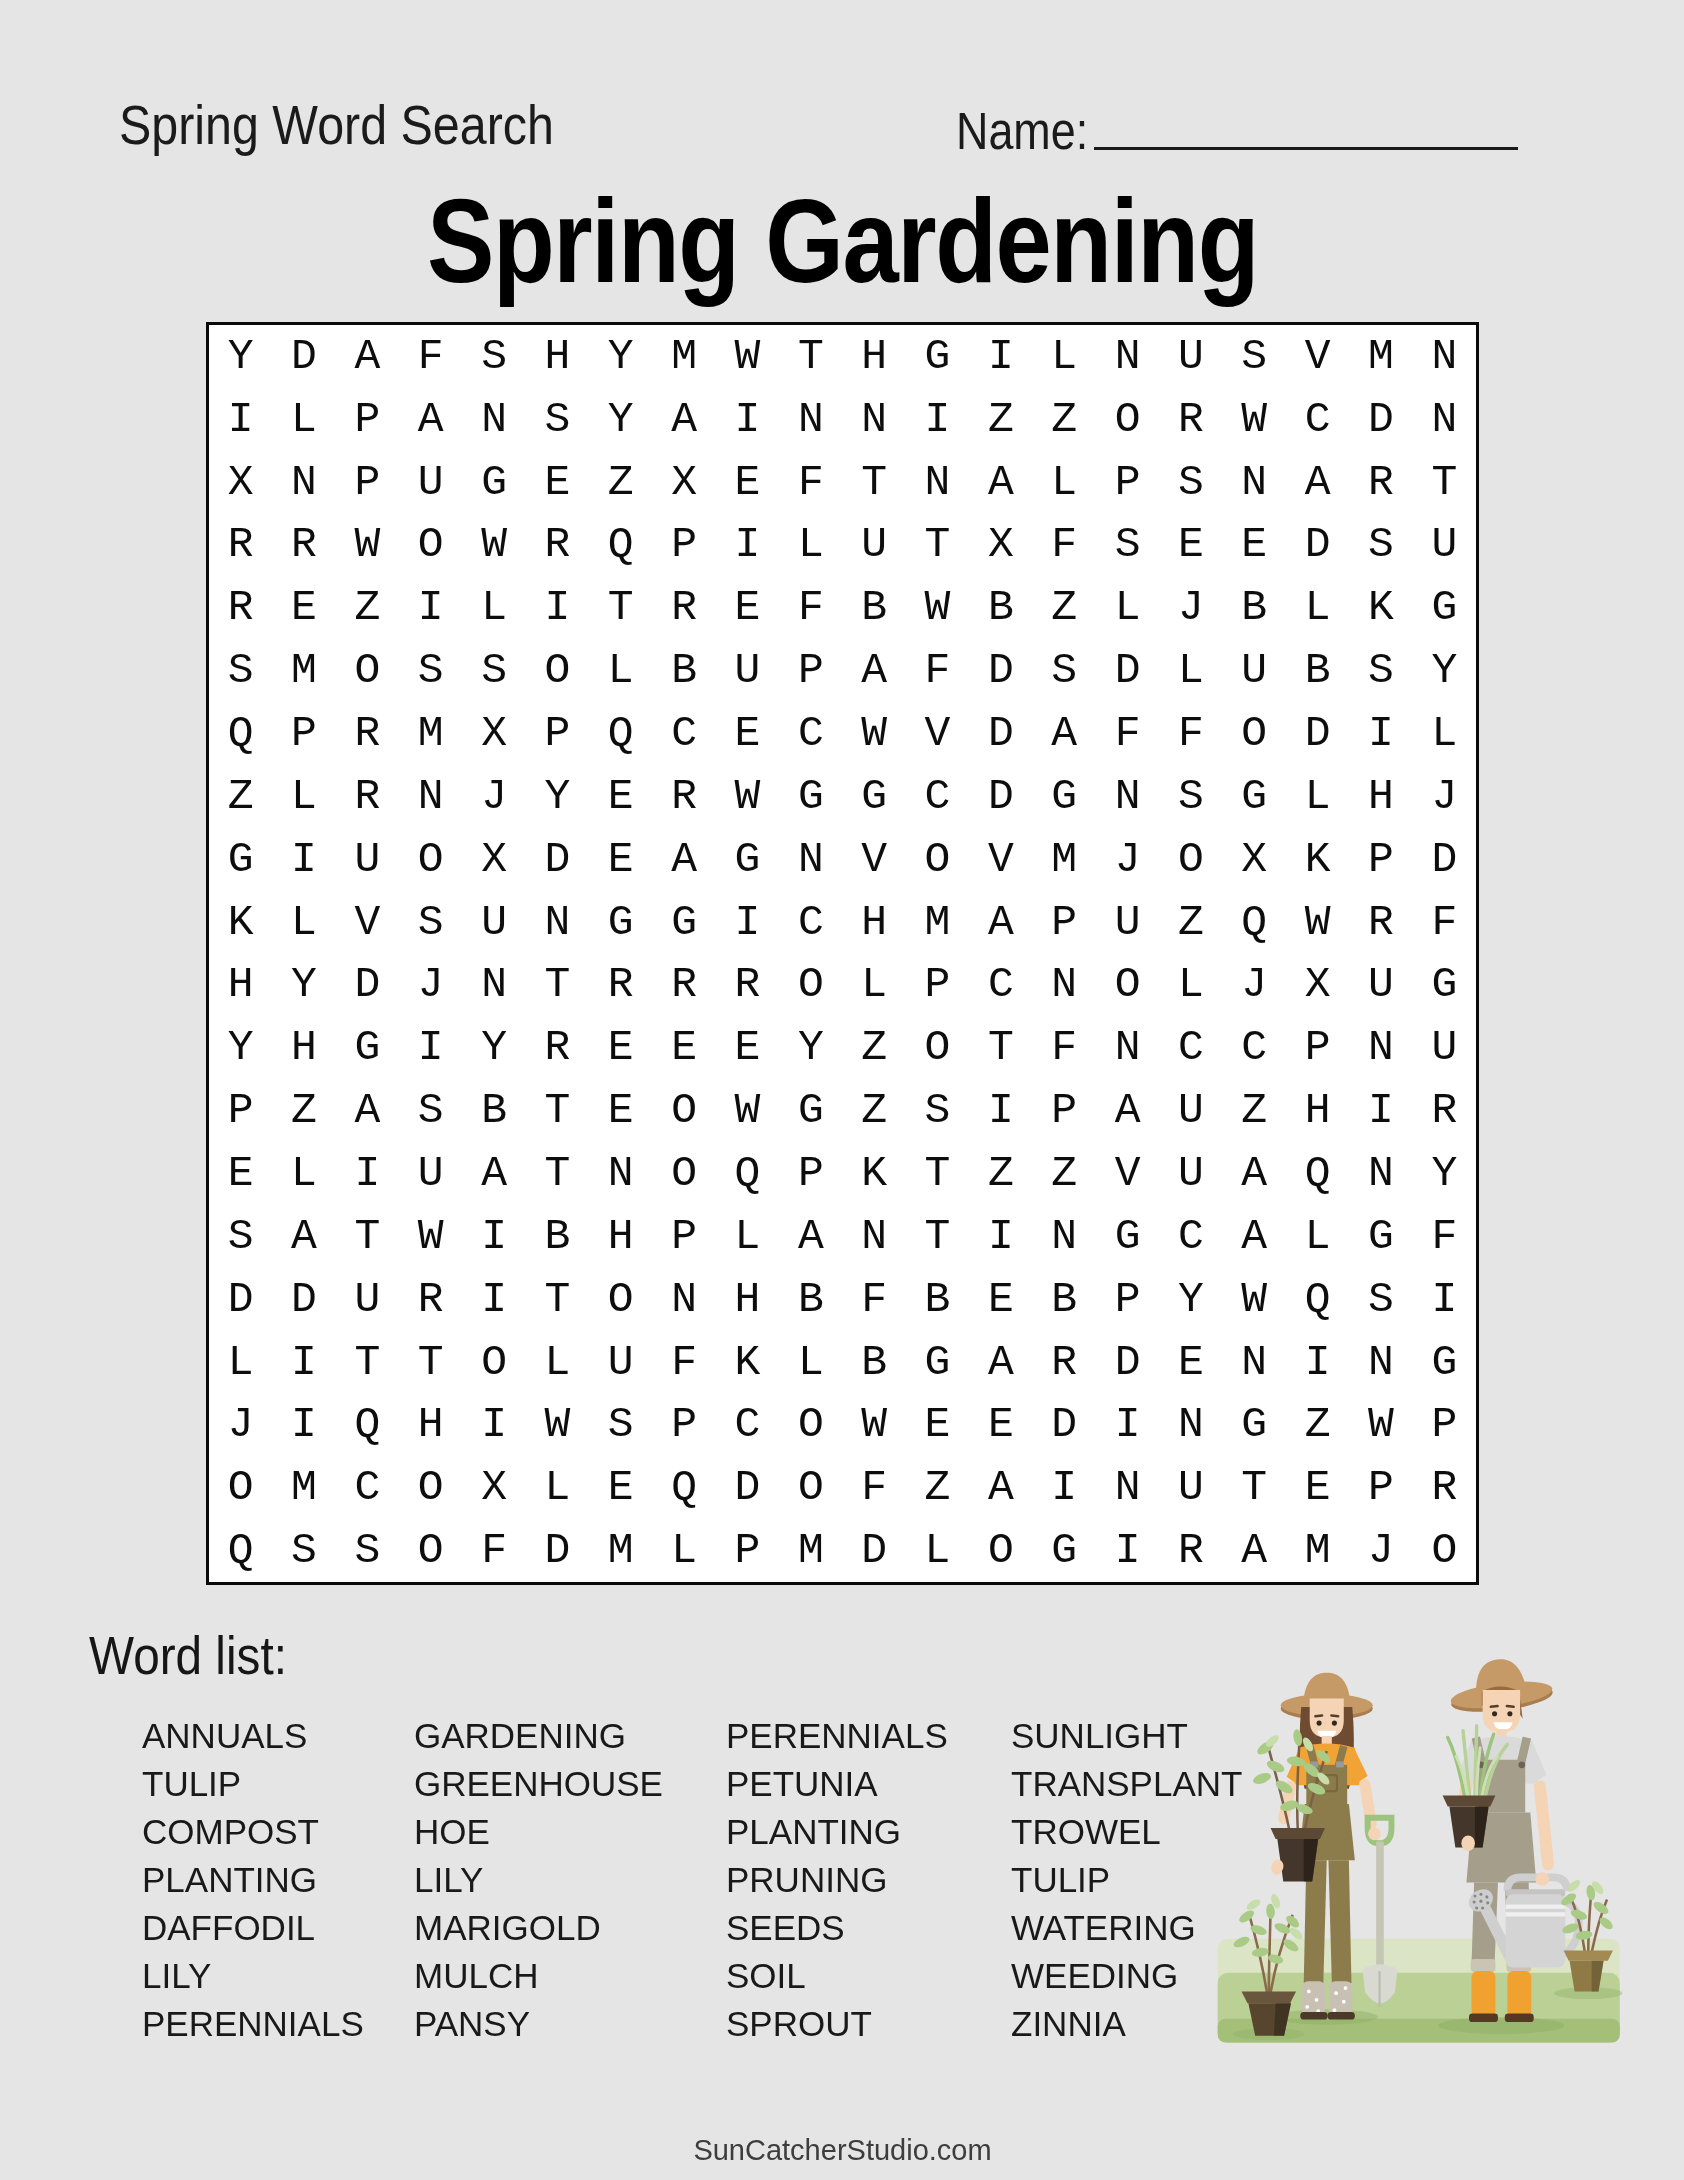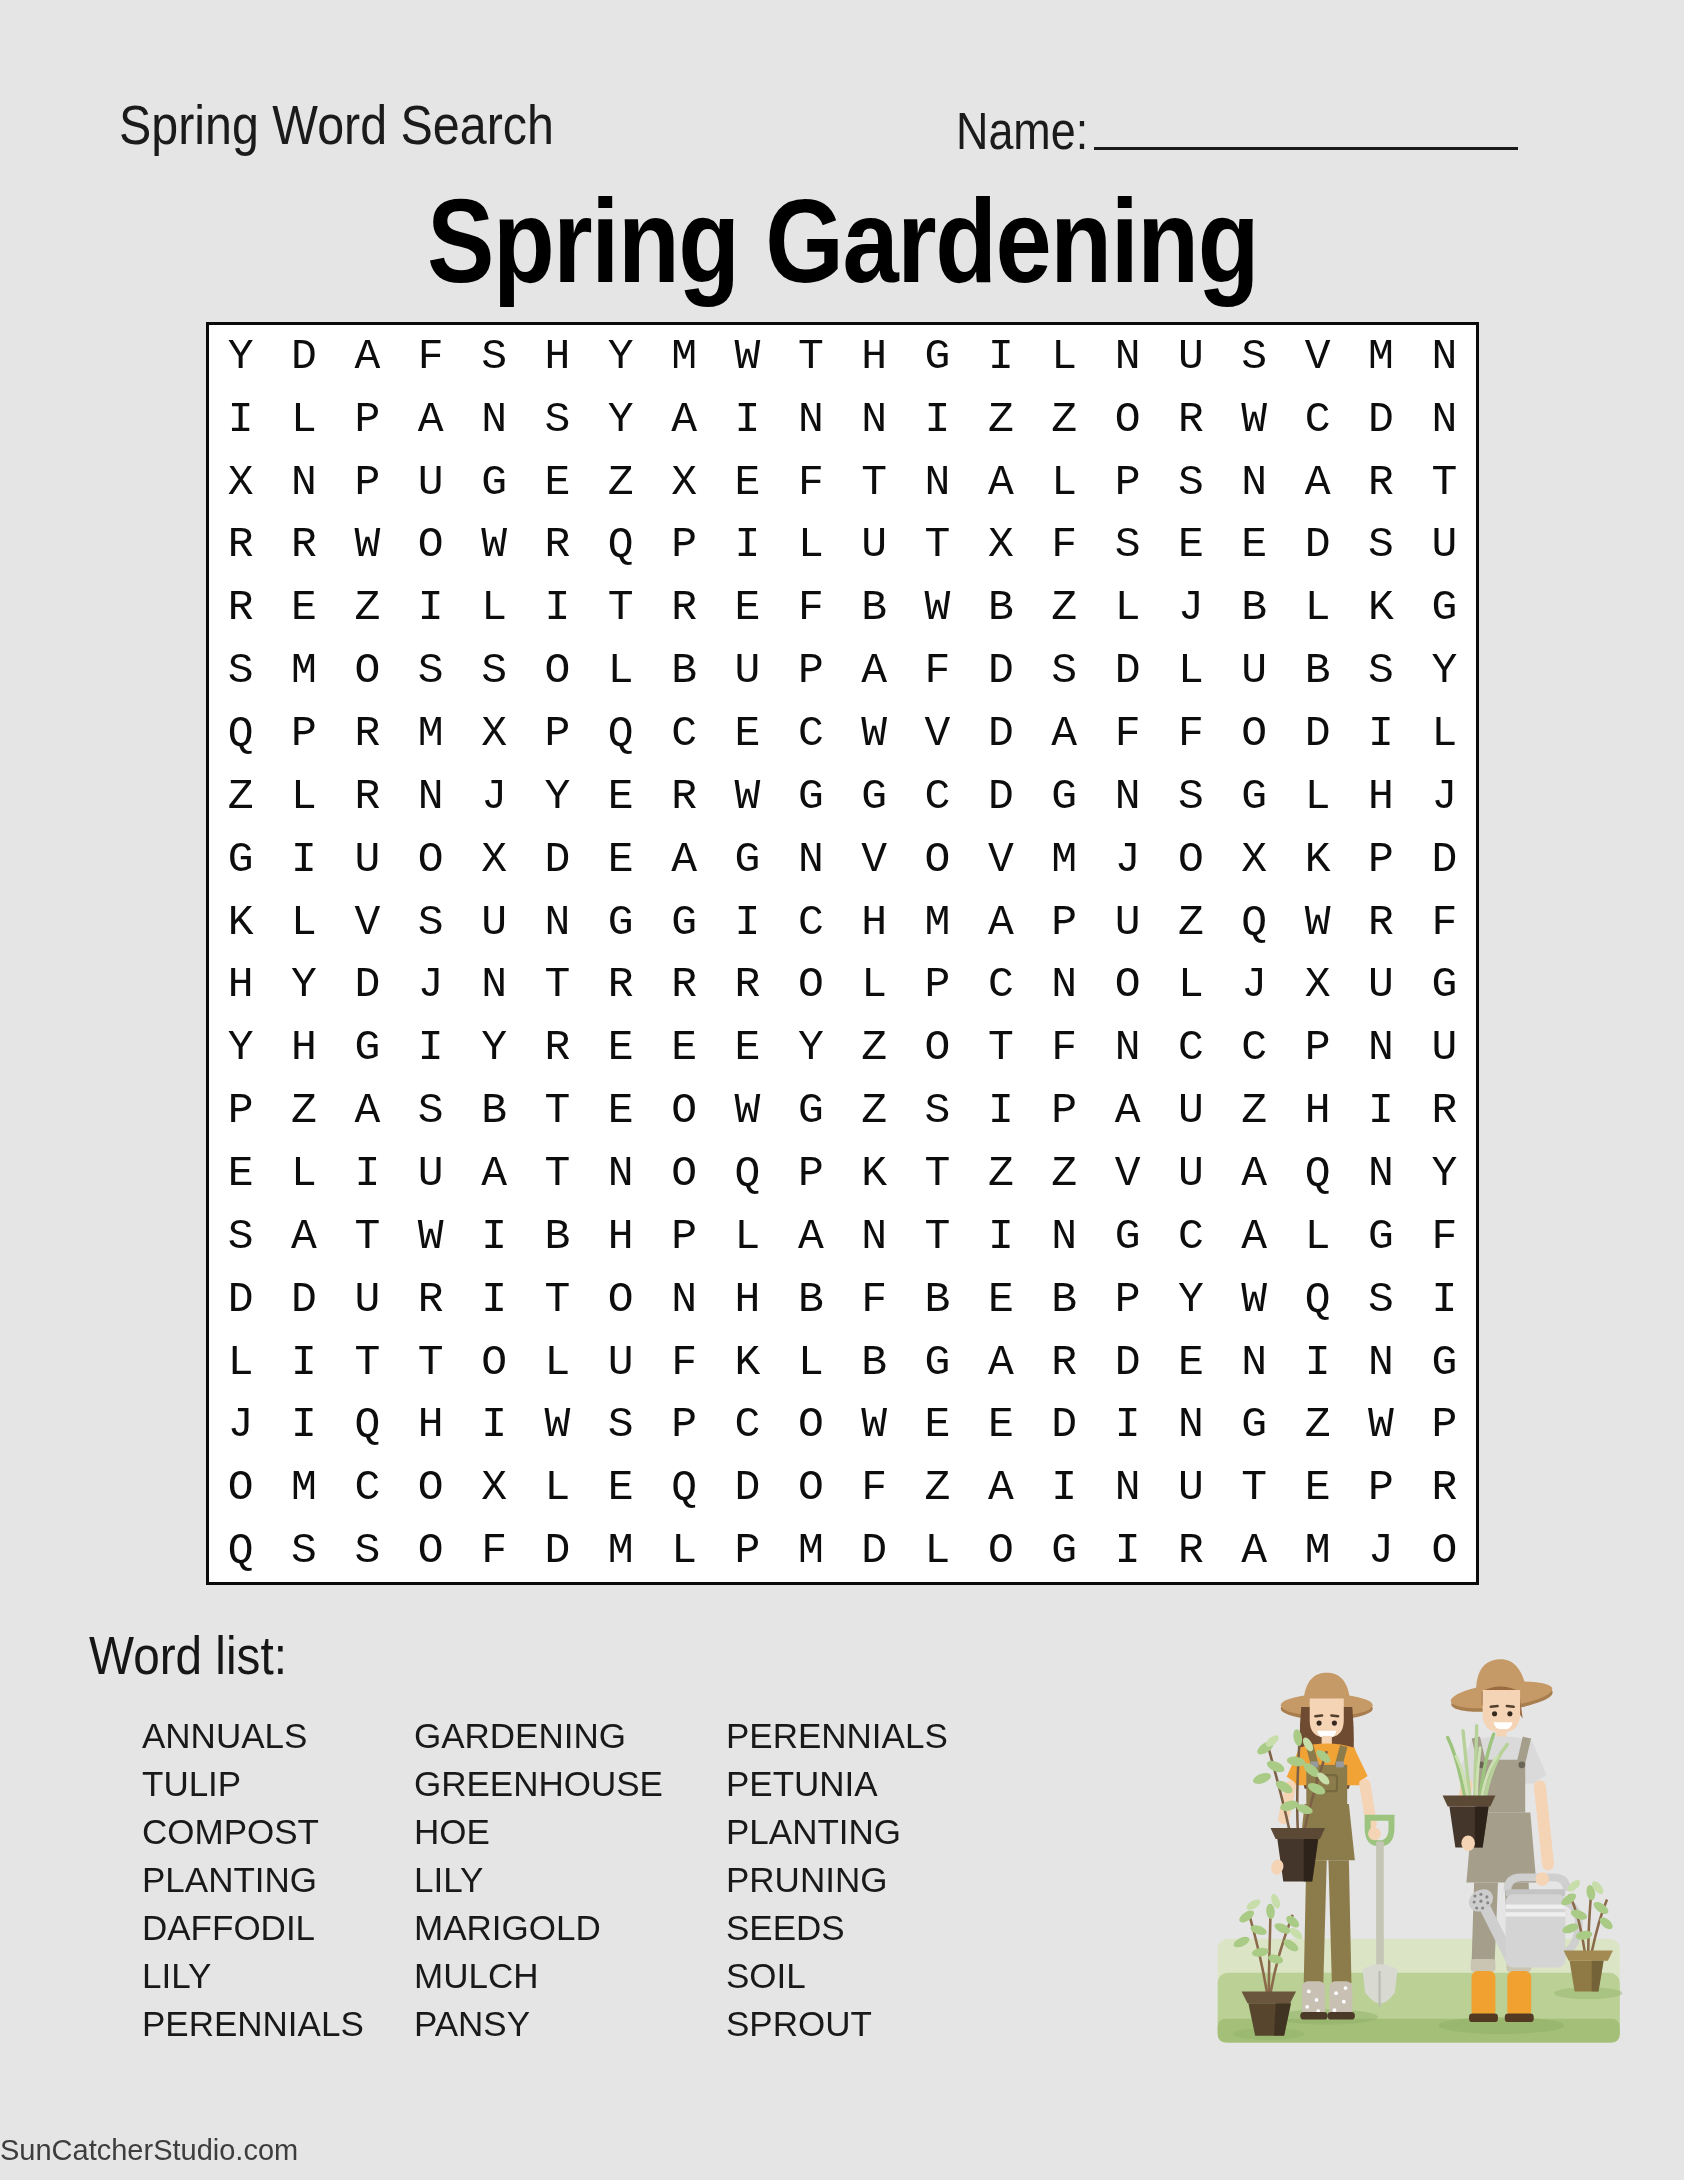--- a/index.html
+++ b/index.html
@@ -26,21 +26,21 @@
   #grid .cell{display:flex;align-items:center;justify-content:center;line-height:1;}
 
   
   .wl-heading{position:absolute;left:89px;top:1625px;font-size:53px;color:#161616;
               transform:scaleX(.9);transform-origin:left top;white-space:nowrap;}
   .word-col{position:absolute;top:1698px;margin:14px;padding:0;list-style:none;
             font-size:35px;line-height:48px;color:#191919;}
   #wc0{left:128px;} #wc1{left:400px;} #wc2{left:712px;} #wc3{left:997px;}
 
   
-  .footer{position:absolute;left:0;top:2134px;width:100%;text-align:left;
+  .footer{position:absolute;left:0;top:2134px;width:100%;text-align:center;
           font-size:29px;color:#3d3d3d;}
 
   
   .illu{position:absolute;left:1216px;top:1659px;width:460px;height:394px;}
 </style>
 </head>
 <body>
 
 <div id="page">
 
@@ -473,20 +473,29 @@
       <li>PANSY</li>
     </ul>
   <ul class="word-col" id="wc2">
       <li>PERENNIALS</li>
       <li>PETUNIA</li>
       <li>PLANTING</li>
       <li>PRUNING</li>
       <li>SEEDS</li>
       <li>SOIL</li>
       <li>SPROUT</li>
+    </ul>
+  <ul class="word-col" id="wc3">
+      <li>SUNLIGHT</li>
+      <li>TRANSPLANT</li>
+      <li>TROWEL</li>
+      <li>TULIP</li>
+      <li>WATERING</li>
+      <li>WEEDING</li>
+      <li>ZINNIA</li>
     </ul>
 
   <div class="illu">
     <svg viewBox="0 0 540 462" width="460" height="394" xmlns="http://www.w3.org/2000/svg">
 
       <g>
         <rect x="2" y="328" width="472" height="122" rx="12" fill="#dbe5c5"></rect>
         <rect x="2" y="368" width="472" height="82" rx="12" fill="#bad094"></rect>
         <rect x="2" y="422" width="472" height="28" rx="9" fill="#a4c078"></rect>
         <ellipse cx="130" cy="420" rx="60" ry="9" fill="#8fae66" opacity=".45"></ellipse>

